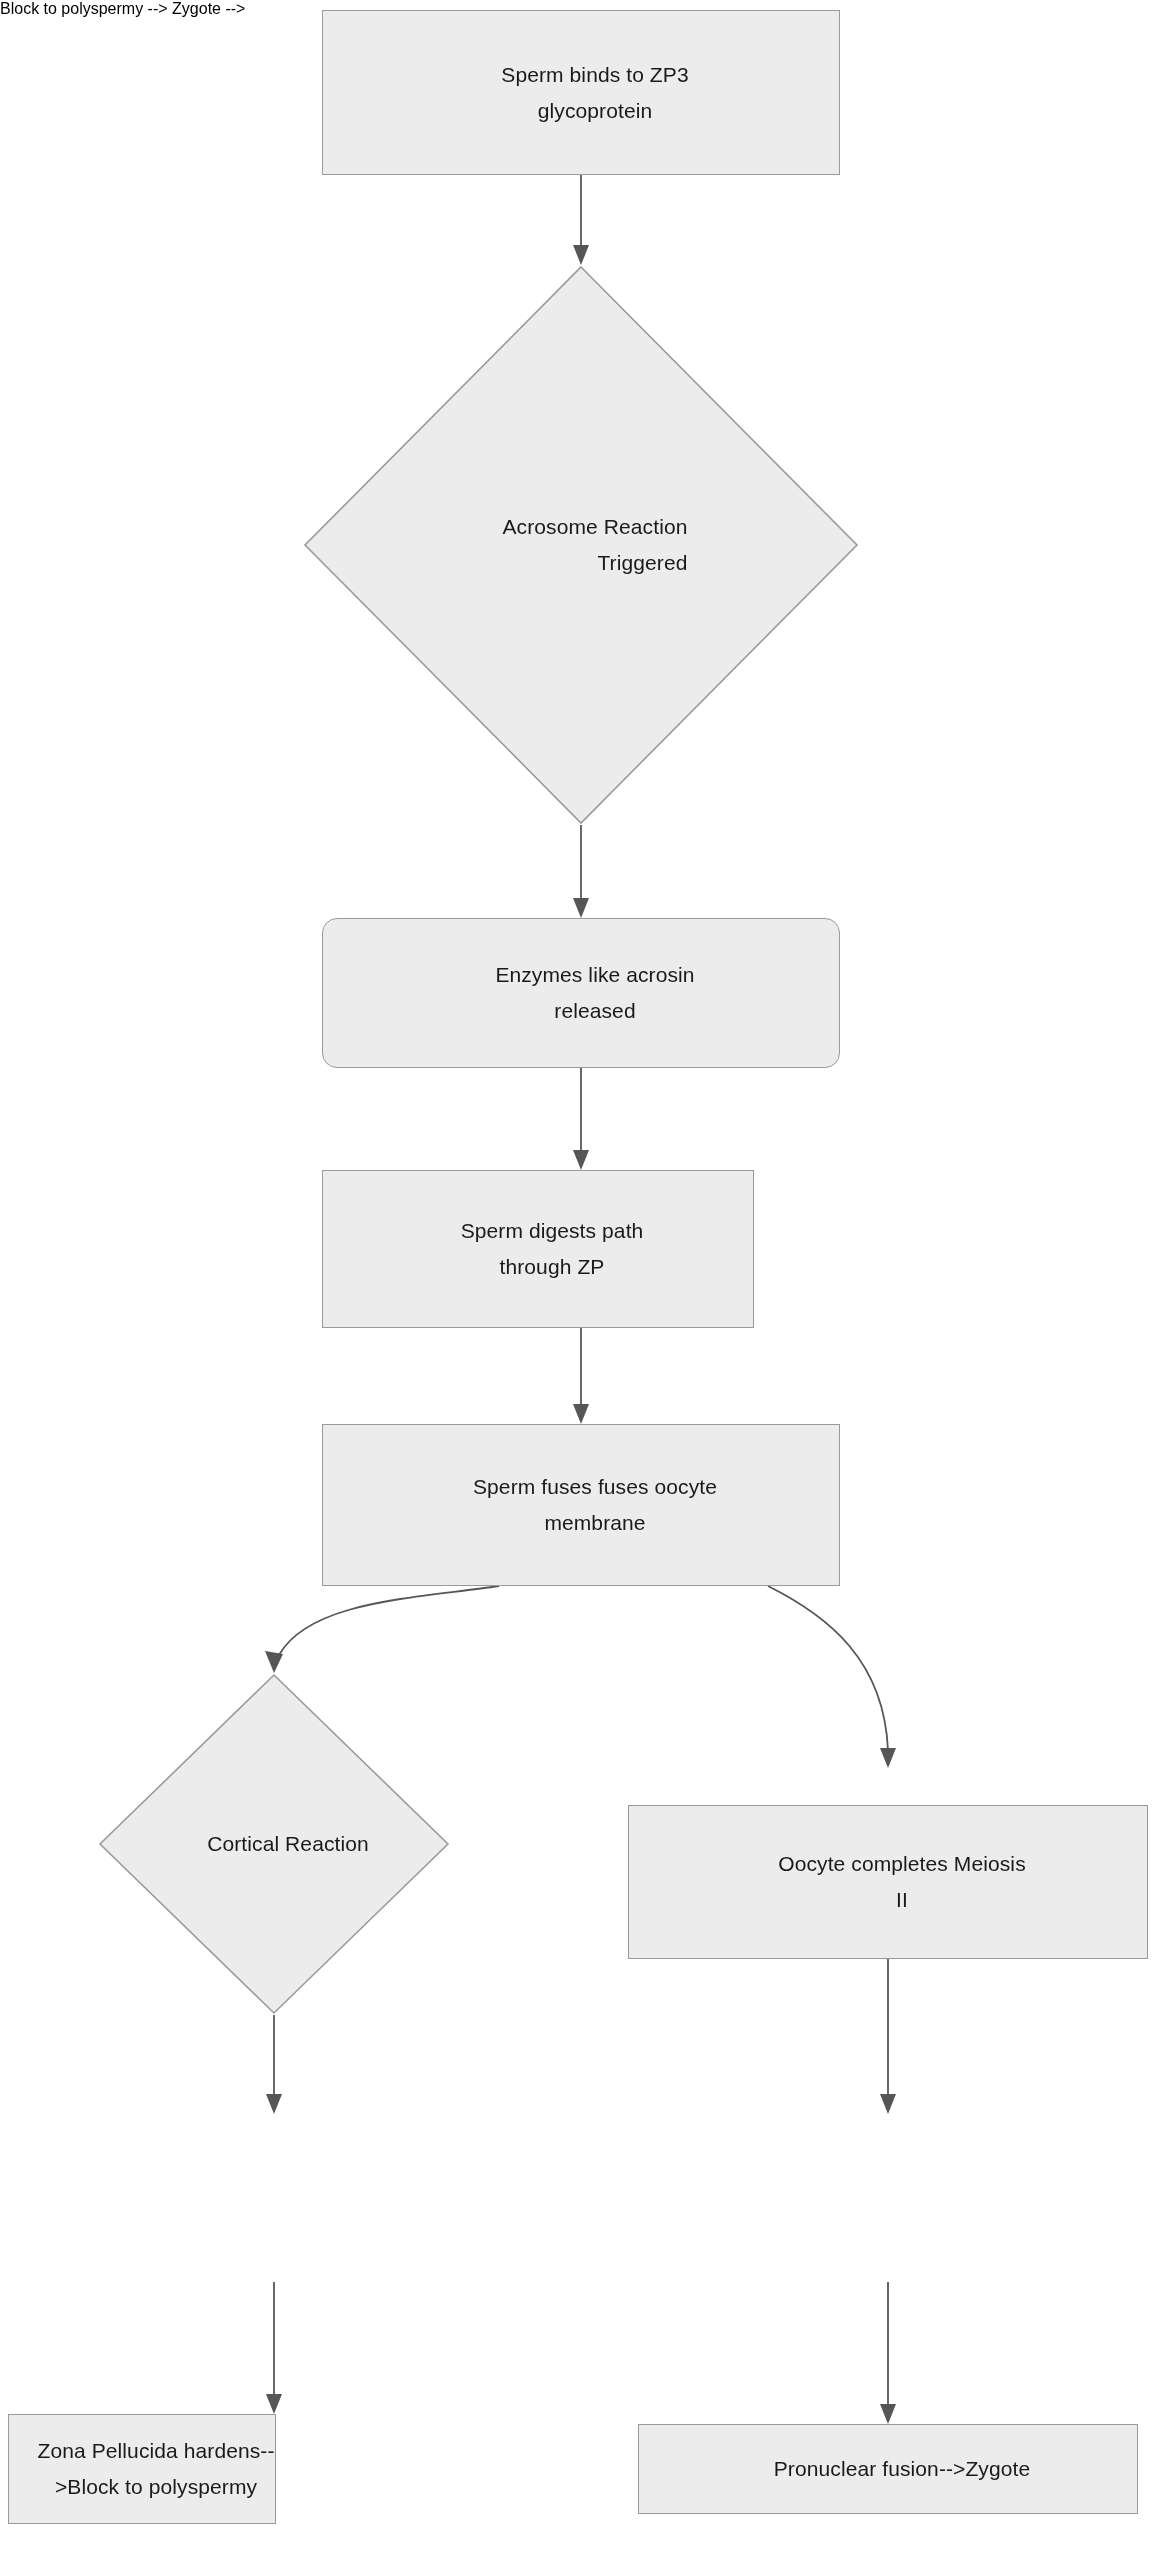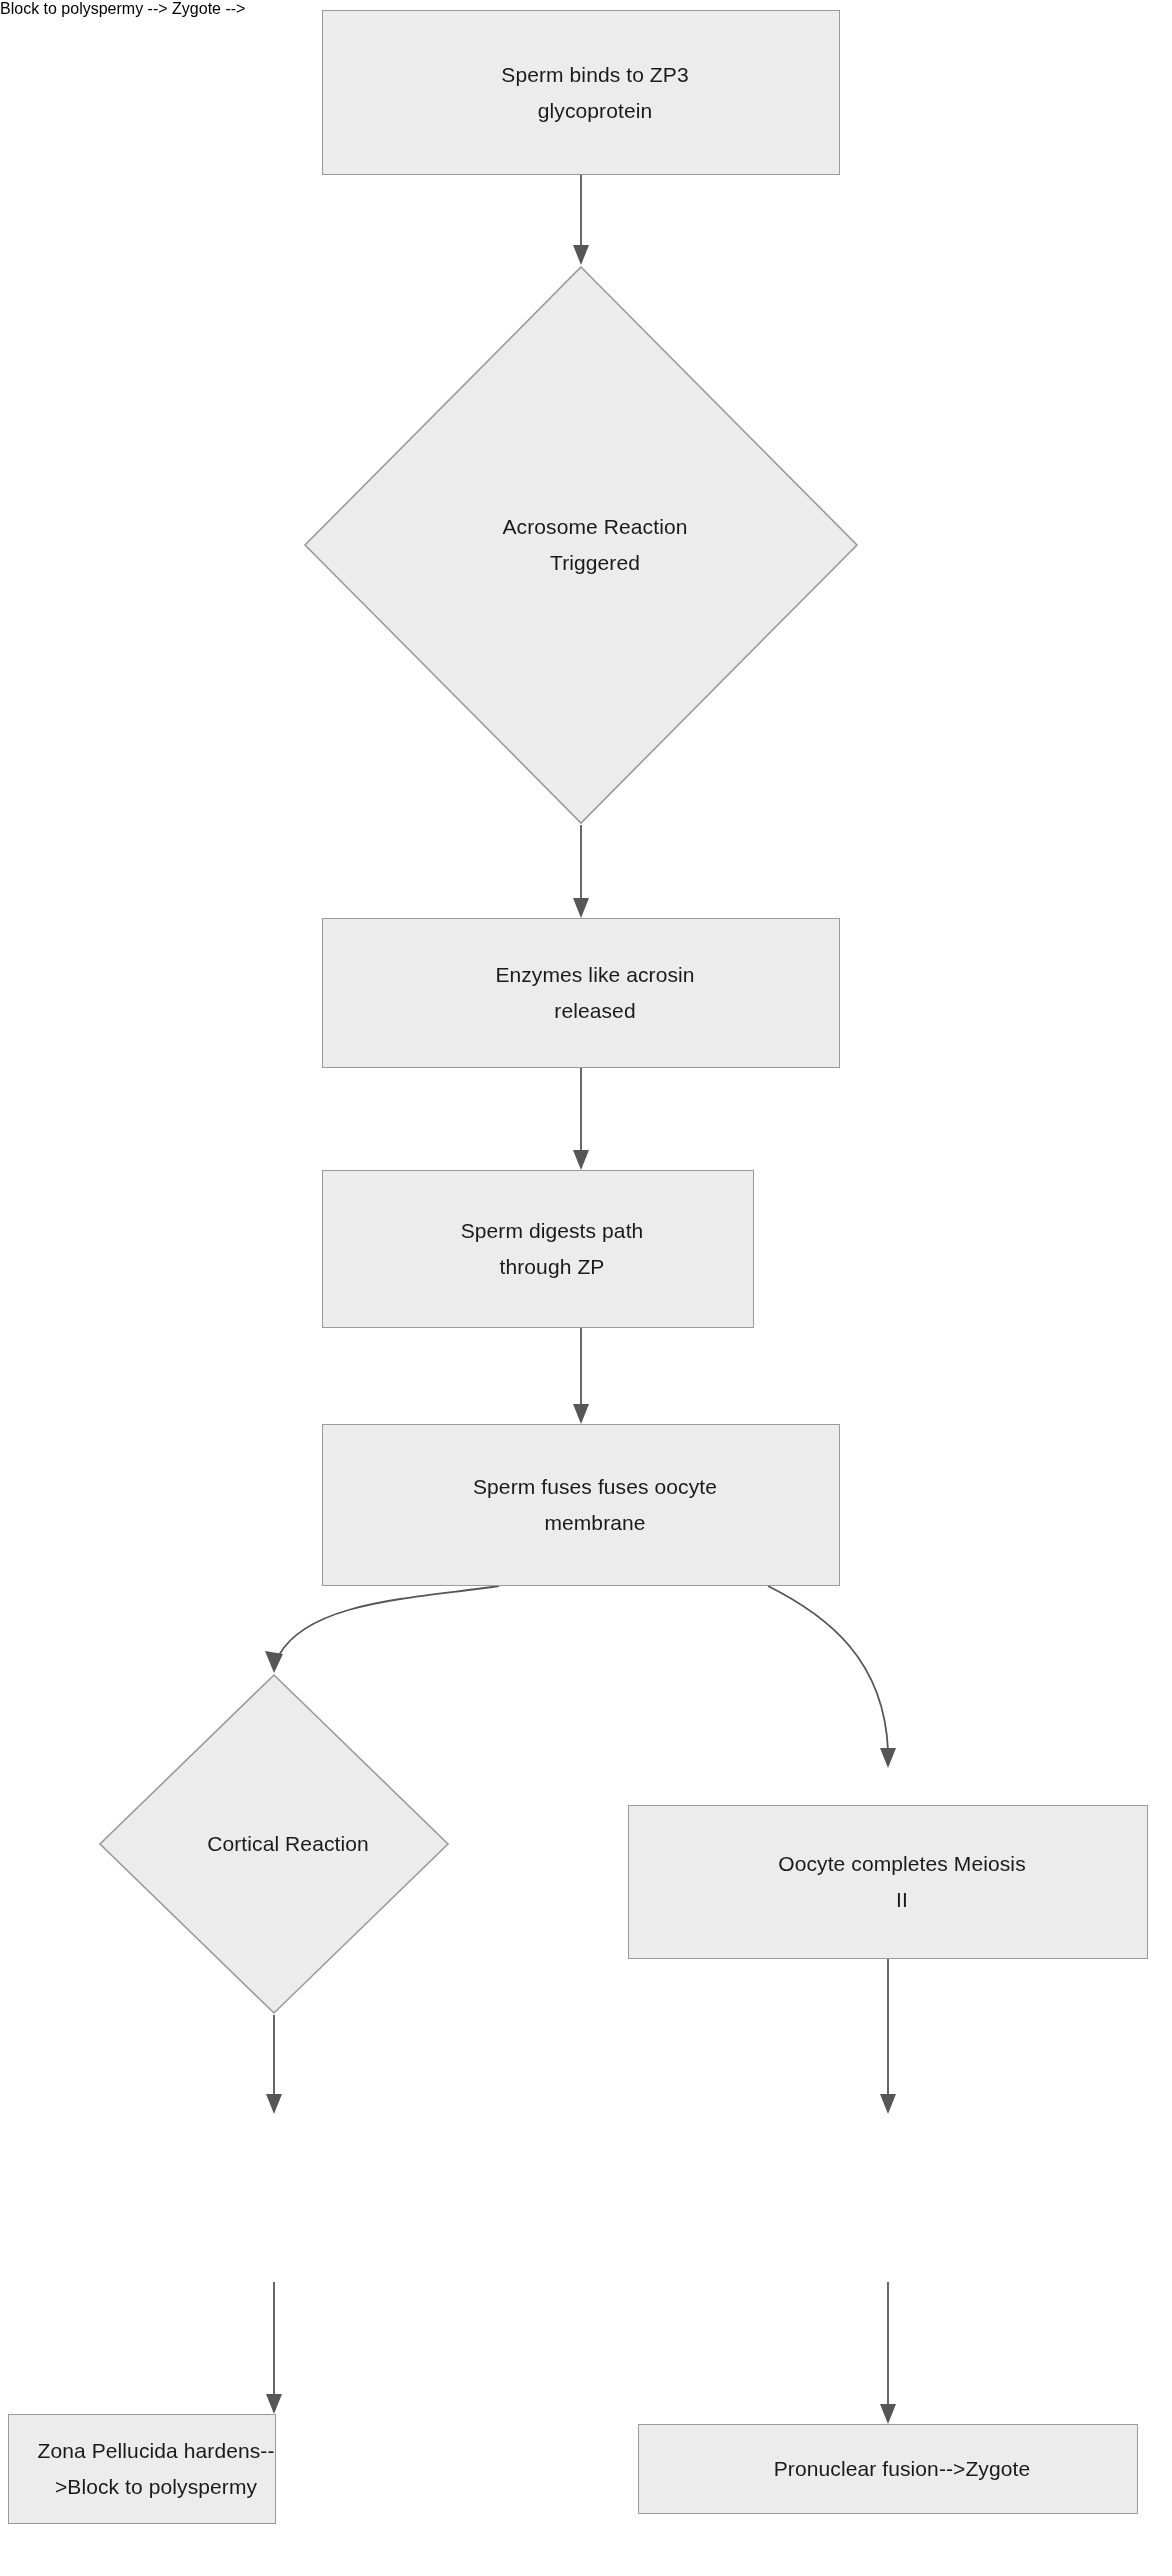--- a/index.html
+++ b/index.html
@@ -135,30 +135,30 @@
     </g>
   </svg>
 
   
   <div class="node rect" style="left:322px; top:10px; width:518px; height:165px;">
     <span class="node-label">Sperm binds to ZP3
 glycoprotein</span>
   </div>
 
   
-  <div class="node diamond" style="left:303px; top:265px; width:556px; height:560px;">
+  <div class="node diamond" style="left:303px; top:265px; width:556px; height:560px;text-align:right;">
     <svg class="diamond-shape" viewBox="0 0 556 560" preserveAspectRatio="none">
       <polygon points="278,2 554,280 278,558 2,280"></polygon>
     </svg>
     <span class="node-label">Acrosome Reaction
 Triggered</span>
   </div>
 
   
-  <div class="node rect" style="left:322px; top:918px; width:518px; height:150px;">
+  <div class="node rect" style="left:322px; top:918px; width:518px; height:150px;border-radius:15px;">
     <span class="node-label">Enzymes like acrosin
 released</span>
   </div>
 
   
   <div class="node rect" style="left:322px; top:1170px; width:432px; height:158px;">
     <span class="node-label">Sperm digests path
 through ZP</span>
   </div>
 

